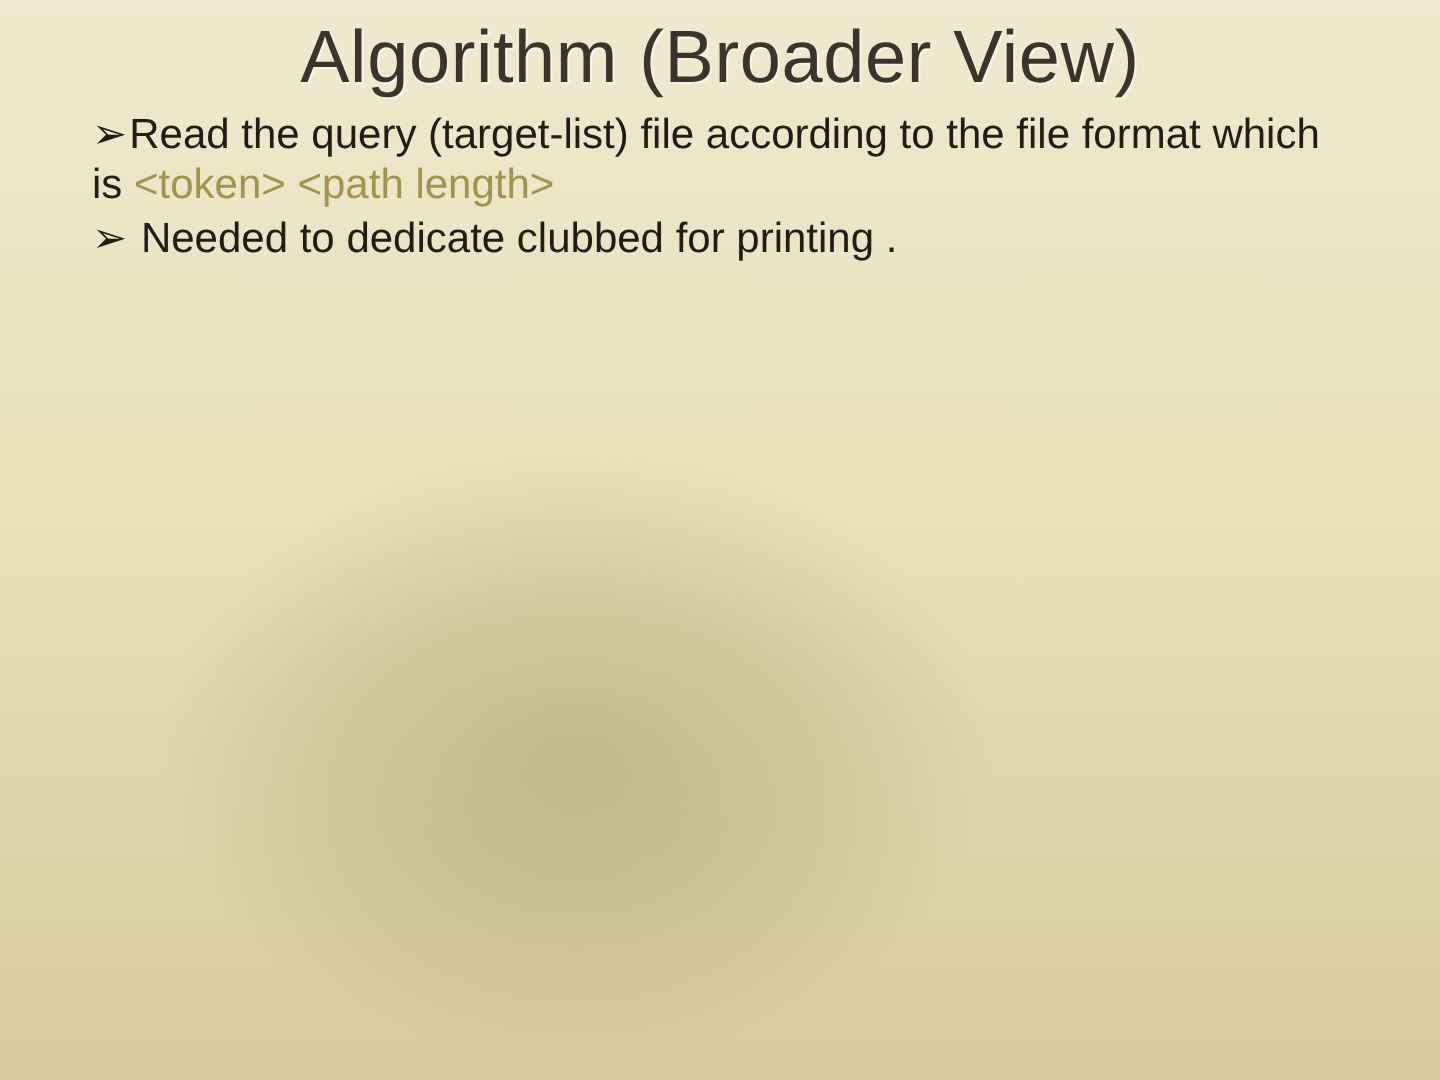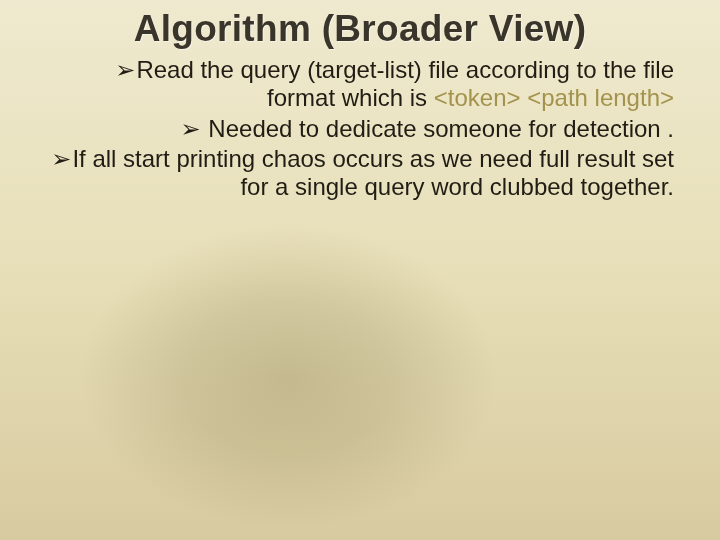--- a/index.html
+++ b/index.html
@@ -10,48 +10,45 @@
   overflow:hidden;
   background:
     radial-gradient(ellipse 260px 190px at 40% 70%, rgba(122,110,60,0.28) 0%, rgba(122,110,60,0.18) 40%, rgba(122,110,60,0) 80%),
     linear-gradient(180deg,#efe9cf 0%,#e7dfb8 50%,#d8caa0 100%);
   color:#211c14;
 }
 .slide{box-sizing:border-box;padding:8px 46px 0 46px}
 h1.title{
   margin:0 0 6px 0;
   text-align:center;
-  font-weight:700;
+  font-weight:400;
   font-size:37px;
   letter-spacing:0.3px;
   color:#3a352b;
   text-shadow:1px 1px 0 rgba(255,255,255,0.5);
 }
-.body{font-size:24px;line-height:1.18;text-align:right}
+.body{font-size:21px;line-height:1.18;text-align:left}
 .item{margin:0 0 2px 0}
 .bullet{font-family:"Arial",sans-serif;margin-right:1px}
 .hl{color:#a3934c}
 </style>
 </head>
 <body>
 
 <div class="slide">
   <h1 class="title">Algorithm (Broader View)</h1>
   <div class="body">
 
     <div class="item">
       <span class="bullet">➢</span><span>Read the query (target-list) file according to the file format which is </span><span class="hl">&lt;token&gt; &lt;path length&gt;</span><span></span>
     </div>
 
 
 
     <div class="item">
-      <span class="bullet">➢</span><span> Needed to dedicate someone for detection .</span>
+      <span class="bullet">➢</span><span> Needed to dedicate clubbed for printing .</span>
     </div>
 
-    <div class="item">
-      <span class="bullet">➢</span><span>If all start printing chaos occurs as we need full result set for a single query word clubbed together.</span>
-    </div>
 
 
 
   </div>
 </div>
 
 </body></html>

